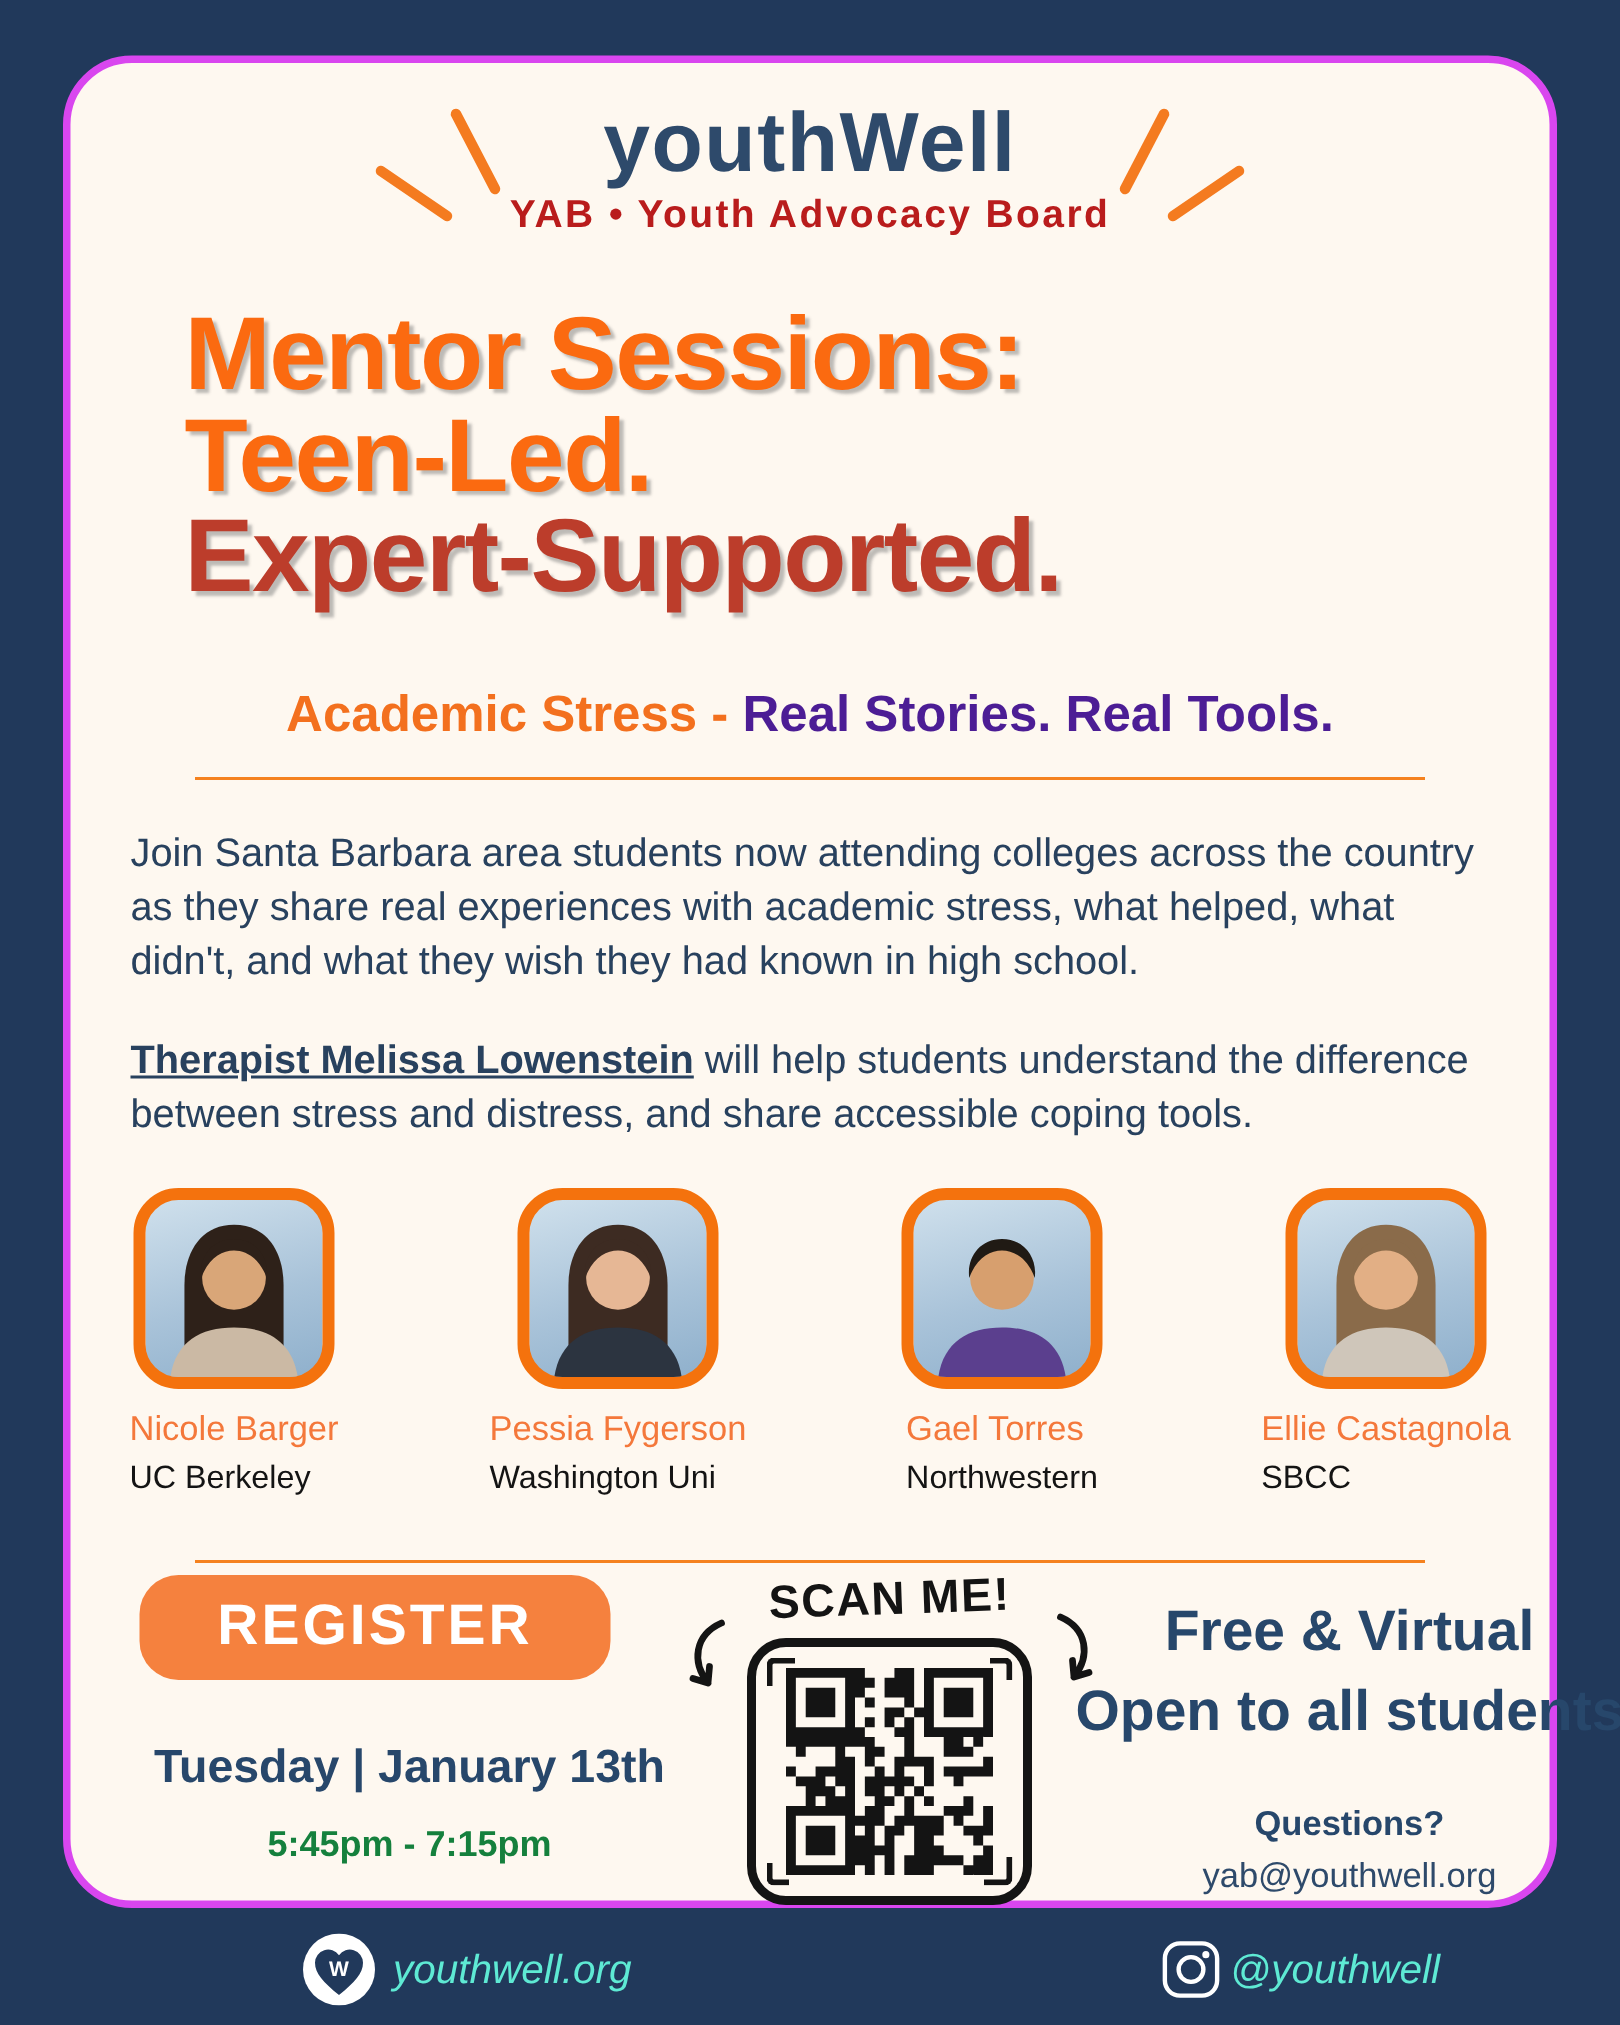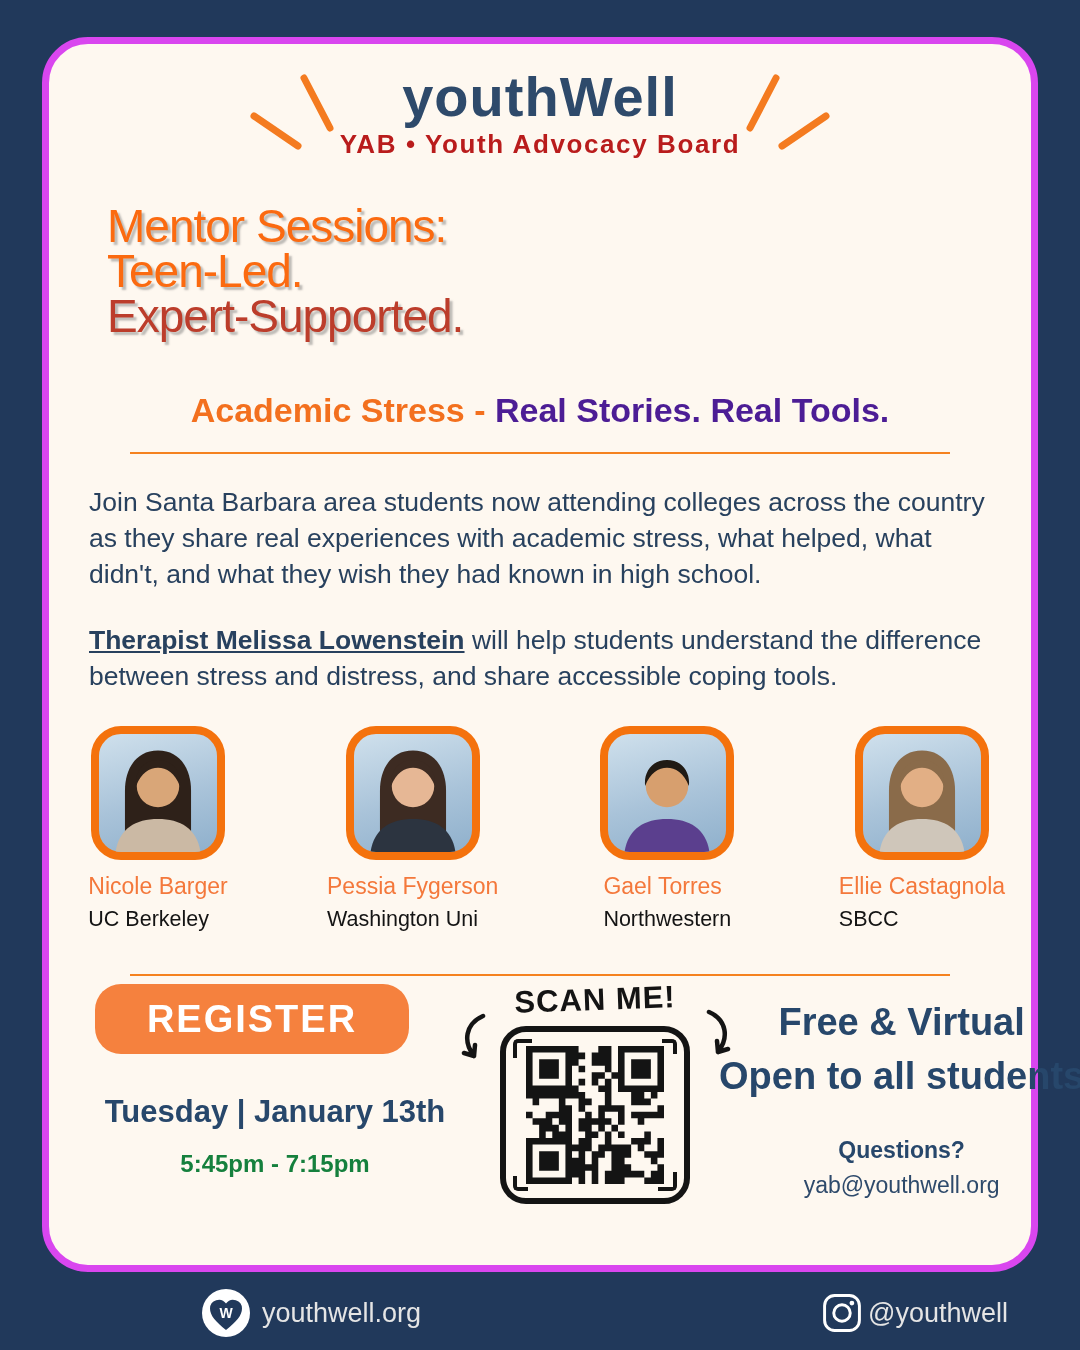--- a/index.html
+++ b/index.html
@@ -7,34 +7,34 @@
   body {
     position:relative;
     background:#21395B;
     font-family:"Liberation Sans", sans-serif;
     overflow:hidden;
   }
   .card {
     position:absolute; left:42px; top:37px;
     width:996px; height:1235px;
     background:#FEF8F0;
-    border:7px solid #d946ef;
+    border:5px solid #d946ef;
     border-radius:46px;
   }
 
   
   .logo-row { display:flex; justify-content:center; align-items:flex-start; margin-top:24px; gap:4px; }
   .rays { width:88px; height:104px; flex:none; margin-top:2px; }
   .rays line { stroke:#F47B20; stroke-width:7; stroke-linecap:round; }
   .logo-text { text-align:center; }
   .brand-name { font-size:56px; font-weight:bold; color:#2E4A6B; letter-spacing:1px; line-height:1.05; }
   .brand-sub { font-size:26px; font-weight:bold; color:#b91c1c; letter-spacing:1.6px; margin-top:2px;text-align:right; }
 
   
-  .title { margin:30px 0 0 58px; font-weight:400; font-size:46px; line-height:0.98; letter-spacing:-1px;
+  .title { margin:30px 0 0 76px; font-weight:700; font-size:69px; line-height:0.98; letter-spacing:-1px;
            text-shadow:3px 3px 2px rgba(110,110,110,0.45); }
   .title .t-orange { color:#FB6A10; }
   .title .t-red { color:#BC3D2B; }
 
   
   .tagline { margin-top:52px; text-align:center; font-size:34px; font-weight:bold; }
   .tagline .tag-orange { color:#F3701E; }
   .tagline .tag-navy { color:#4c1d95; }
   .divider { width:820px; height:2px; background:#F5821F; margin:22px auto 0; border:none; }
 
@@ -95,22 +95,22 @@
 
   .col-right { flex:1; text-align:center; padding-top:14px; }
   .free-line { font-size:38px; font-weight:bold; color:#27476B; white-space:nowrap; line-height:1.4; }
   .questions-label { margin-top:34px; font-size:23px; font-weight:bold; color:#27476B; }
   .questions-email { margin-top:8px; font-size:23px; color:#2E4A6B; }
 
   
   .footer { position:absolute; left:0; bottom:0; width:1080px; height:74px;
     display:flex; align-items:center; color:#fff; }
   .footer-left { display:flex; align-items:center; gap:12px; margin-left:202px; }
-  .footer-right { display:flex; align-items:center; gap:4px; margin-left:auto; margin-right:72px; }
-  .footer-text { font-size:27px; color:#e5e5e5; }
+  .footer-right { display:flex; align-items:center; gap:4px; margin-left:auto; margin-right:120px; }
+  .footer-text { font-size:27px; color:#5eead4;font-style:italic; }
   .yw-badge svg, .ig-badge svg { display:block; }
 </style>
 </head>
 <body>
 
 <div class="card">
 
   <div class="logo-row">
     <svg class="rays" viewBox="0 0 88 104">
       <line x1="56" y1="8" x2="82" y2="58"></line>

